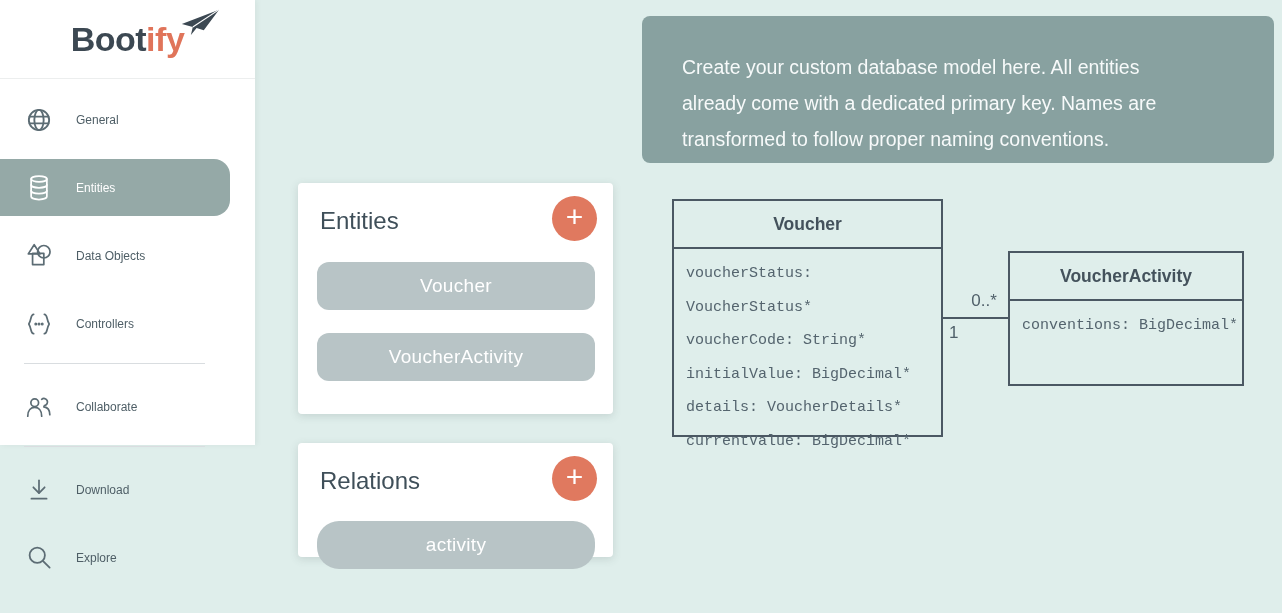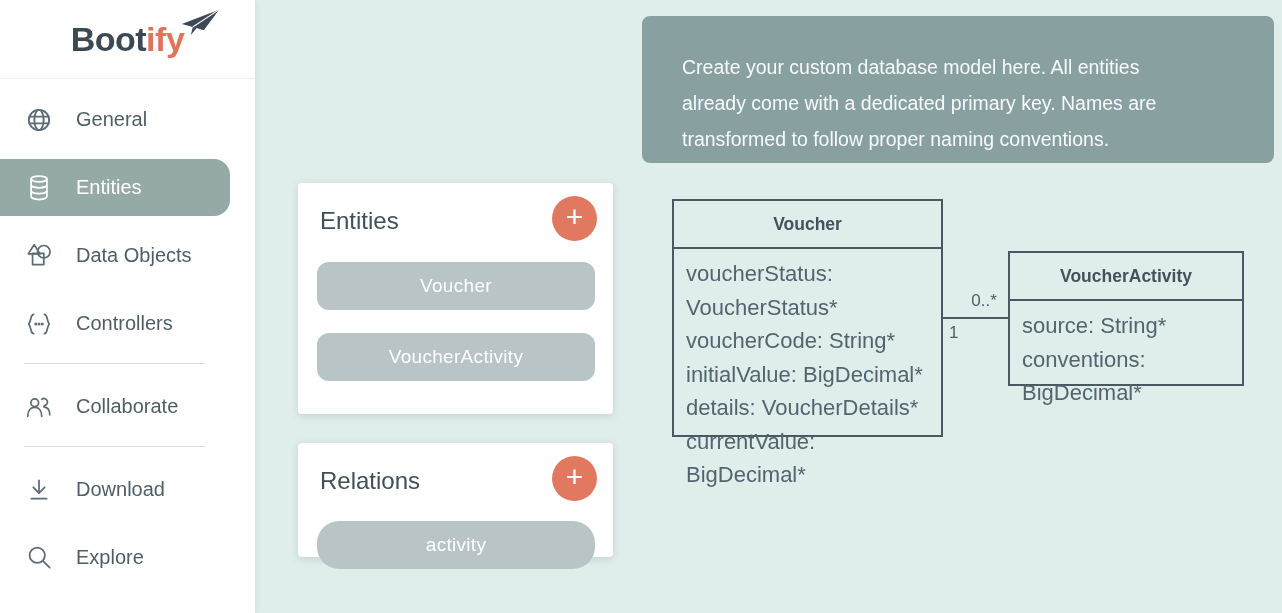--- a/index.html
+++ b/index.html
@@ -1,31 +1,31 @@
 <!DOCTYPE html>
 <html><head>
 <meta charset="utf-8">
 <style>
   * { margin:0; padding:0; box-sizing:border-box; }
   html,body { width:1282px; height:613px; overflow:hidden;
     font-family:"Liberation Sans","DejaVu Sans",sans-serif; }
   body { display:flex; background:#dfeeeb; }
 
   
-  .sidebar { width:255px; min-width:255px; height:613px; background:#ffffff;
+  .sidebar { width:255px; min-width:255px; height:445px; background:#ffffff;
     box-shadow:2px 0 6px rgba(0,0,0,0.05); position:relative; z-index:2; }
   .logo-wrap { height:79px; display:flex; align-items:center; justify-content:center;
     border-bottom:1px solid #eceeee; }
   .logo { font-size:34px; font-weight:700; letter-spacing:-0.5px; position:relative;
     color:#3c4852; cursor:pointer; }
   .logo .accent { color:#e0745a; }
   .logo svg.plane { position:absolute; right:-36px; top:-12px; }
   .nav { padding-top:12px; }
   .nav-item { height:57px; margin-bottom:11px; display:flex; align-items:center;
-    color:#4e5e66; font-size:20px; cursor:pointer; width:230px;
+    color:#4e5e66; font-size:12px; cursor:pointer; width:230px;
     border-radius:0 16px 16px 0; }
   .nav-item .ico { width:30px; height:30px; margin-left:24px; margin-right:22px;
     display:flex; align-items:center; justify-content:center; color:#5c6c74; }
   .nav-item.selected { background:#95a9a7; color:#ffffff; }
   .nav-item.selected .ico { color:#ffffff; }
   .nav-divider { height:1px; background:#d9dde0; margin:3px 50px 14px 24px; }
   svg.icon { stroke:currentColor; fill:none; stroke-width:1.6;
     stroke-linecap:round; stroke-linejoin:round; }
 
   
@@ -52,22 +52,22 @@
     font-family:"Liberation Sans","DejaVu Sans",sans-serif; }
   .card.entities .pill-btn.b0 { top:79px; }
   .card.entities .pill-btn.b1 { top:150px; }
   .card.relations .pill-btn.b0 { top:78px;border-radius:22px; }
 
   
   .uml-box { position:absolute; border:2px solid #4b5863; color:#54646e; }
   .uml-box .uml-head { height:48px; border-bottom:2px solid #4b5863;
     display:flex; align-items:center; justify-content:center;
     font-size:17.5px; font-weight:700; color:#44525c; }
-  .uml-box .uml-fields { padding:8px 0 8px 12px; font-size:22px;
-    line-height:33.5px; }
+  .uml-box .uml-fields { padding:8px 0 8px 12px; font-size:15px;
+    line-height:33.5px;font-family:Liberation Mono, monospace; }
   .uml-box.voucher { left:417px; top:199px; width:271px; height:238px; }
   .uml-box.voucher-activity { left:753px; top:251px; width:236px; height:135px; }
   .rel-line { position:absolute; left:688px; top:317px; width:65px; height:2px;
     background:#4b5863; }
   .mult { position:absolute; font-size:17px; color:#4f5f69; }
   .mult.many { left:710px; top:291px; width:38px; text-align:center; }
   .mult.one { left:694px; top:323px; }
 </style>
 </head>
 <body>
@@ -206,18 +206,17 @@
     </div>
   </div>
 
   <div class="rel-line"></div>
   <div class="mult many">0..*</div>
   <div class="mult one">1</div>
 
   <div class="uml-box voucher-activity">
     <div class="uml-head">VoucherActivity</div>
     <div class="uml-fields">
-      <div>source: String*</div>
       <div>conventions: BigDecimal*</div>
     </div>
   </div>
 
 </main>
 
 </body></html>

